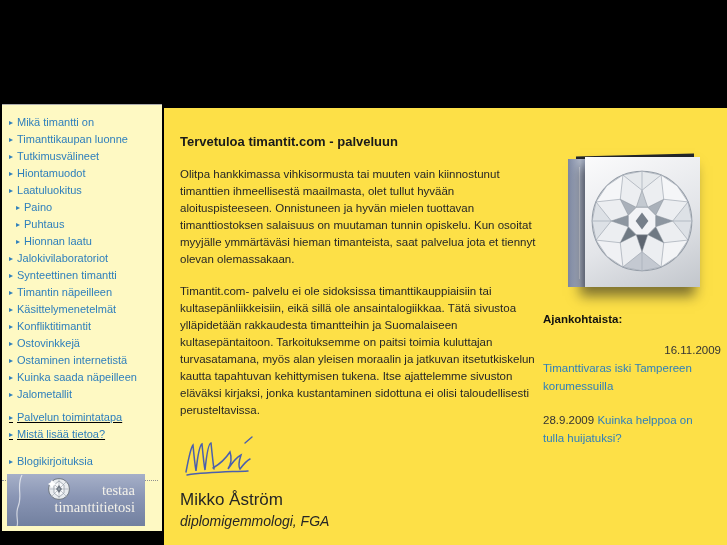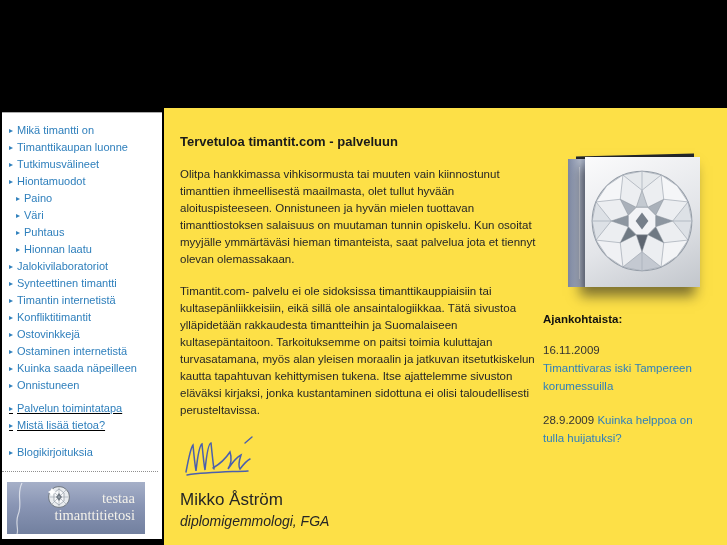--- a/index.html
+++ b/index.html
@@ -1,19 +1,19 @@
 <!DOCTYPE html>
 <html><head>
 <meta charset="utf-8">
 <style>
   html,body{margin:0;padding:0;background:#000;}
   .stage{position:relative;width:727px;height:545px;background:#000;overflow:hidden;
          font-family:"Liberation Sans",sans-serif;}
   
-  .sidebar{position:absolute;left:2px;top:112px;width:160px;height:426px;background:#ffffff;
+  .sidebar{position:absolute;left:2px;top:104px;width:160px;height:426px;background:#fef9c3;
            border-top:1px solid #ababab;}
   ul.nav{list-style:none;margin:0;padding:9px 0 0 7px;}
   ul.nav.grp2{padding-top:6px;text-decoration:underline;}
   ul.nav.grp3{padding-top:10px;}
   ul.nav li{line-height:16px;font-size:11px;white-space:nowrap;cursor:pointer;}
   ul.nav li.sub{padding-left:7px;}
   .blt{color:#2e7fbc;font-size:8px;margin-right:4px;vertical-align:1px;}
   .lnk{color:#2e7fbc;text-decoration:none;cursor:pointer;}
   .dotted-divider{margin:10px 4px 0 0;border-top:1px dotted #8f8f8f;height:0;}
   .quiz-banner{position:absolute;left:5px;top:369px;width:138px;height:52px;
@@ -39,48 +39,49 @@
               transform:skewY(-1.5deg);}
   .book-spine{position:absolute;left:0;top:4px;width:17px;height:128px;
               background:linear-gradient(90deg,#7d88a3,#b4bccd 70%,#9aa3b8);}
   .book-spine .spine-line{position:absolute;left:11px;top:8px;width:1px;height:112px;
               background:rgba(255,255,255,.45);}
   .book-cover{position:absolute;left:17px;top:2px;width:115px;height:130px;
               background:linear-gradient(155deg,#fbfbfc 0%,#e3e5e9 55%,#c2c6cc 100%);
               box-shadow:-5px 9px 12px rgba(20,22,30,.55);}
   .news-heading{font-size:11.5px;font-weight:bold;color:#111;margin:22px 0 0 0;}
   .news-item{font-size:11.5px;line-height:18px;margin-top:16px;}
-  .news-date{color:#333;}
+  .news-date{color:#333;text-align:right;}
   .news-link{color:#2e7fbc;cursor:pointer;text-decoration:none;display:block;width:165px;}
   .news-item.inline .news-link{display:inline;width:auto;}
   .news-item.inline{width:168px;}
 </style>
 </head>
 <body>
 
 <div class="stage">
 
   <div class="sidebar">
     <ul class="nav">
       <li><span class="blt">▸</span><span class="lnk">Mikä timantti on</span></li>
       <li><span class="blt">▸</span><span class="lnk">Timanttikaupan luonne</span></li>
       <li><span class="blt">▸</span><span class="lnk">Tutkimusvälineet</span></li>
       <li><span class="blt">▸</span><span class="lnk">Hiontamuodot</span></li>
+      <li><span class="blt">▸</span><span class="lnk">Laatuluokitus</span></li>
       <li class="sub"><span class="blt">▸</span><span class="lnk">Paino</span></li>
-      <li class="sub"><span class="blt">▸</span><span class="lnk">Väri</span></li>
       <li class="sub"><span class="blt">▸</span><span class="lnk">Puhtaus</span></li>
       <li class="sub"><span class="blt">▸</span><span class="lnk">Hionnan laatu</span></li>
       <li><span class="blt">▸</span><span class="lnk">Jalokivilaboratoriot</span></li>
       <li><span class="blt">▸</span><span class="lnk">Synteettinen timantti</span></li>
-      <li><span class="blt">▸</span><span class="lnk">Timantin internetistä</span></li>
+      <li><span class="blt">▸</span><span class="lnk">Timantin näpeilleen</span></li>
+      <li><span class="blt">▸</span><span class="lnk">Käsittelymenetelmät</span></li>
       <li><span class="blt">▸</span><span class="lnk">Konfliktitimantit</span></li>
       <li><span class="blt">▸</span><span class="lnk">Ostovinkkejä</span></li>
       <li><span class="blt">▸</span><span class="lnk">Ostaminen internetistä</span></li>
       <li><span class="blt">▸</span><span class="lnk">Kuinka saada näpeilleen</span></li>
-      <li><span class="blt">▸</span><span class="lnk">Onnistuneen</span></li>
+      <li><span class="blt">▸</span><span class="lnk">Jalometallit</span></li>
     </ul>
     <ul class="nav grp2">
       <li><span class="blt">▸</span><span class="lnk">Palvelun toimintatapa</span></li>
       <li><span class="blt">▸</span><span class="lnk">Mistä lisää tietoa?</span></li>
     </ul>
     <ul class="nav grp3">
       <li><span class="blt">▸</span><span class="lnk">Blogikirjoituksia</span></li>
     </ul>
     <div class="dotted-divider"></div>
 

